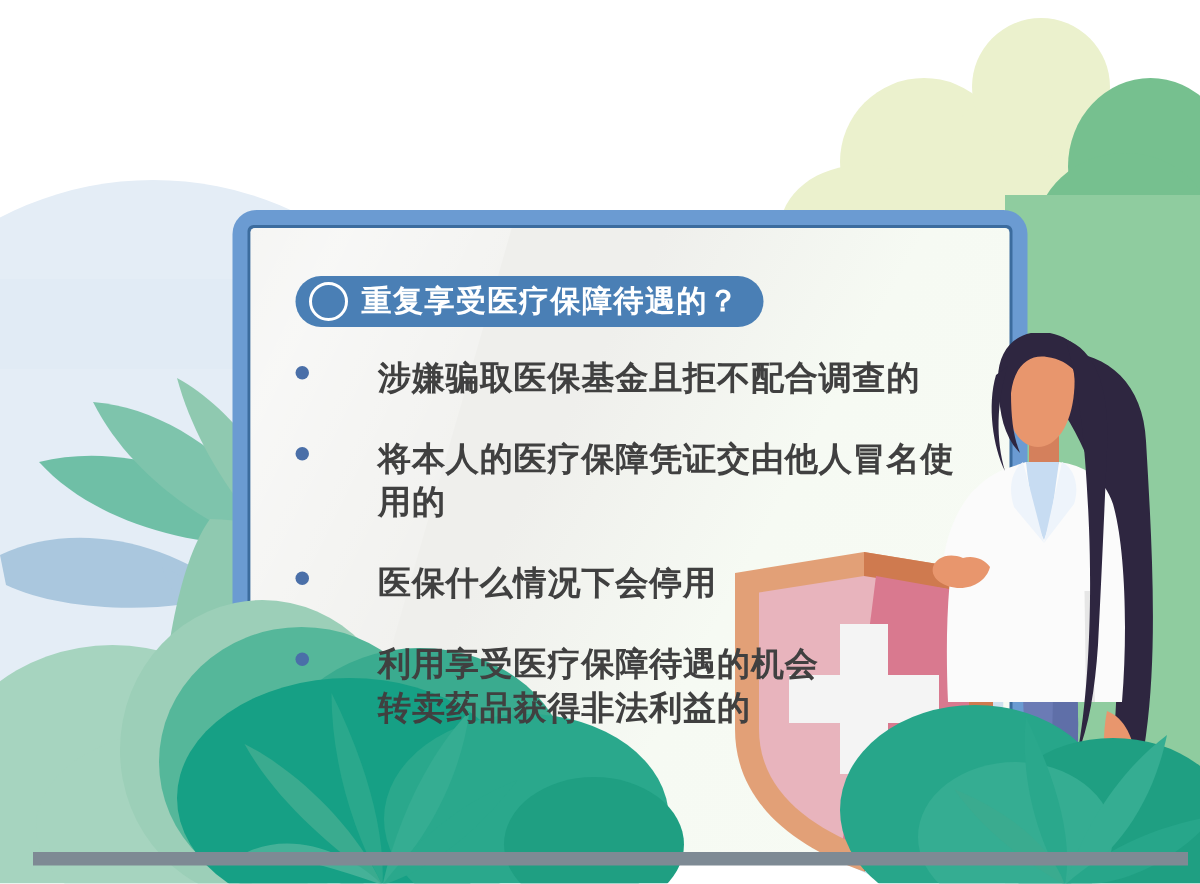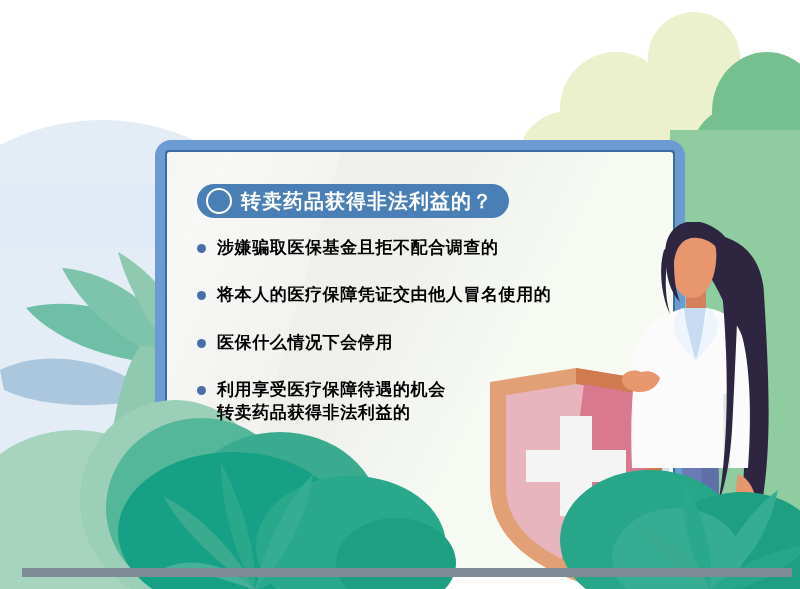--- a/index.html
+++ b/index.html
@@ -75,22 +75,23 @@
   }
 
   
   #bullet-list{position:absolute;left:42px;top:97px;width:450px;}
   .bullet-row{display:flex;align-items:flex-start;margin-bottom:25px;}
   .bullet-dot{
     width:9px;height:9px;border-radius:50%;background:#4a6fa8;
     flex:0 0 auto;margin-top:7px;margin-right:11px;
   }
   .bullet-text{
-    color:#000000;font-size:17px;font-weight:bold;line-height:1.32;letter-spacing:.6px;
+    color:#404040;font-size:22px;font-weight:bold;line-height:1.32;letter-spacing:.6px;
     white-space:pre-line;
+    margin-left:35px;
   }
 
   
   #shield{position:absolute;left:484px;top:368px;width:185px;height:215px;}
 
   
   #doctor{position:absolute;left:620px;top:222px;width:175px;height:355px;}
 </style>
 </head>
 <body>
@@ -127,21 +128,21 @@
   </svg>
 
   <div id="board">
     <div id="board-inner-line"></div>
     <div id="board-face"></div>
 
     <div id="board-content">
 
       <div id="title-badge">
         <div id="title-ring"></div>
-        <div id="title-text">转卖药品获得非法利益的？</div>
+        <div id="title-text">重复享受医疗保障待遇的？</div>
       </div>
 
       <div id="bullet-list">
         <div class="bullet-row">
           <span class="bullet-dot"></span>
           <span class="bullet-text">涉嫌骗取医保基金且拒不配合调查的</span>
         </div>
         <div class="bullet-row">
           <span class="bullet-dot"></span>
           <span class="bullet-text">将本人的医疗保障凭证交由他人冒名使用的</span>

